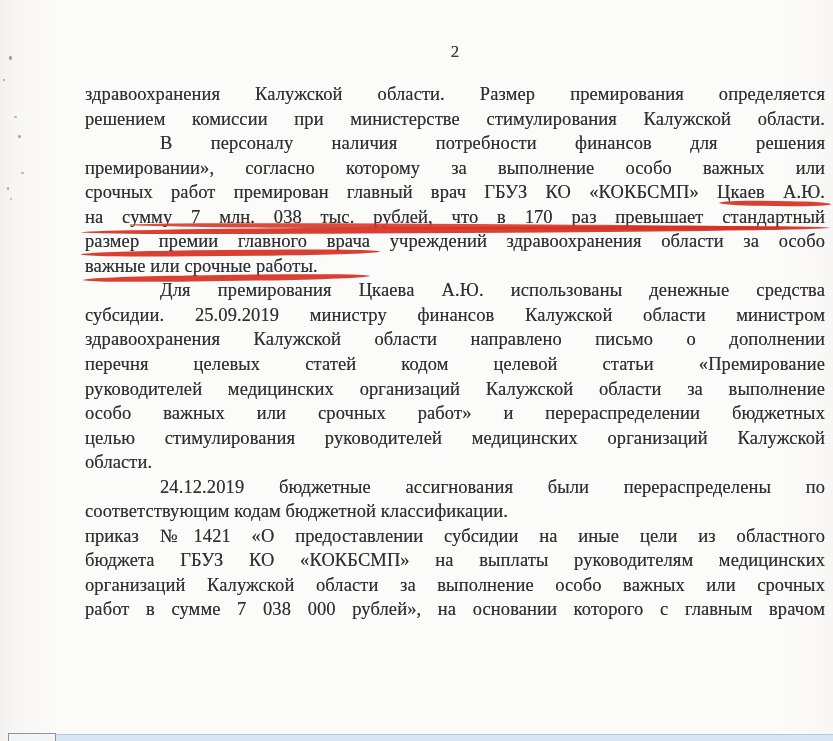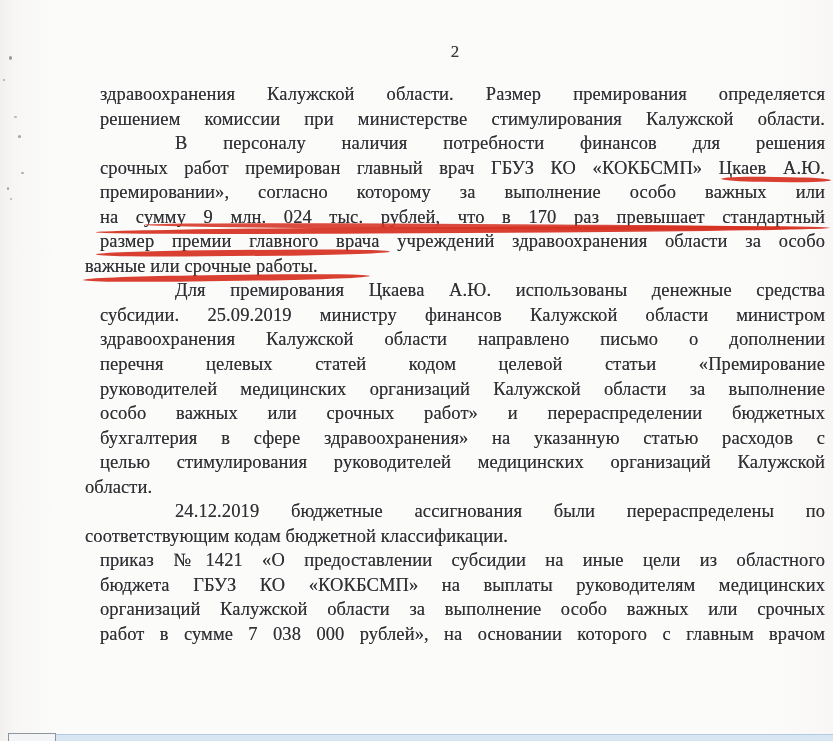--- a/index.html
+++ b/index.html
@@ -17,21 +17,21 @@
     position:absolute; top:42px; left:85px; width:740px;
     text-align:center; font-size:17px; color:#38383d;
     text-shadow:0 0 .5px rgba(50,50,55,.55);
   }
   .doc-text {
     position:absolute; left:85px; top:82px; width:740px;
     font-size:18.5px; line-height:24.55px; letter-spacing:.1px;
     text-shadow:0 0 .6px rgba(47,47,52,.62);
   }
   .line { text-align:justify; white-space:normal; }
-  .line.just { text-align-last:justify;margin-left:15px; }
+  .line.just { text-align-last:justify; }
   .line.indent { text-indent:75px; }
 
   
   .redline { position:relative; }
   .redline::after {
     content:""; position:absolute; background:var(--red);
     border-radius:45%/60%; opacity:.93; pointer-events:none;
   }
   .v1::after { left:2px; right:-6px; bottom:-4px; height:5px; transform:rotate(.7deg); }
   .v2::after { left:-4px; right:-5px; bottom:-6px; height:6px; transform:rotate(-.35deg); }
@@ -63,34 +63,33 @@
 
   <div class="page-number">2</div>
 
   <div class="doc-text">
       <div>
         <div class="line just"><span>здравоохранения Калужской области. Размер премирования определяется</span></div>
         <div class="line just"><span>решением комиссии при министерстве стимулирования Калужской области.</span></div>
       </div>
       <div>
         <div class="line just indent"><span>В персоналу наличия потребности финансов для решения</span></div>
+        <div class="line just"><span>премировании», согласно которому за выполнение особо важных или</span></div>
         <div class="line just"><span>срочных работ премирован главный врач ГБУЗ КО «КОКБСМП» </span><span class="redline v1">Цкаев А.Ю.</span></div>
-        <div class="line just"><span>премировании», согласно которому за выполнение особо важных или</span></div>
-        <div class="line just"><span class="redline v2">на сумму 9 млн. 024 тыс. рублей, что в 170 раз превышает стандартный</span></div>
+        <div class="line just"><span class="redline v2">на сумму 7 млн. 038 тыс. рублей, что в 170 раз превышает стандартный</span></div>
         <div class="line just"><span class="redline v3">размер премии главного врача</span><span> учреждений здравоохранения области за особо</span></div>
         <div class="line"><span class="redline v4">важные или срочные работы.</span></div>
       </div>
       <div>
         <div class="line just indent"><span>Для премирования Цкаева А.Ю. использованы денежные средства</span></div>
         <div class="line just"><span>субсидии. 25.09.2019 министру финансов Калужской области министром</span></div>
         <div class="line just"><span>здравоохранения Калужской области направлено письмо о дополнении</span></div>
         <div class="line just"><span>перечня целевых статей кодом целевой статьи «Премирование</span></div>
         <div class="line just"><span>руководителей медицинских организаций Калужской области за выполнение</span></div>
         <div class="line just"><span>особо важных или срочных работ» и перераспределении бюджетных</span></div>
-        <div class="line just"><span>бухгалтерия в сфере здравоохранения» на указанную статью расходов с</span></div>
         <div class="line just"><span>целью стимулирования руководителей медицинских организаций Калужской</span></div>
         <div class="line"><span>области.</span></div>
       </div>
       <div>
         <div class="line just indent"><span>24.12.2019 бюджетные ассигнования были перераспределены по</span></div>
         <div class="line"><span>соответствующим кодам бюджетной классификации.</span></div>
       </div>
       <div>
         <div class="line just"><span>приказ №1421 «О предоставлении субсидии на иные цели из областного</span></div>
         <div class="line just"><span>бюджета ГБУЗ КО «КОКБСМП» на выплаты руководителям медицинских</span></div>

